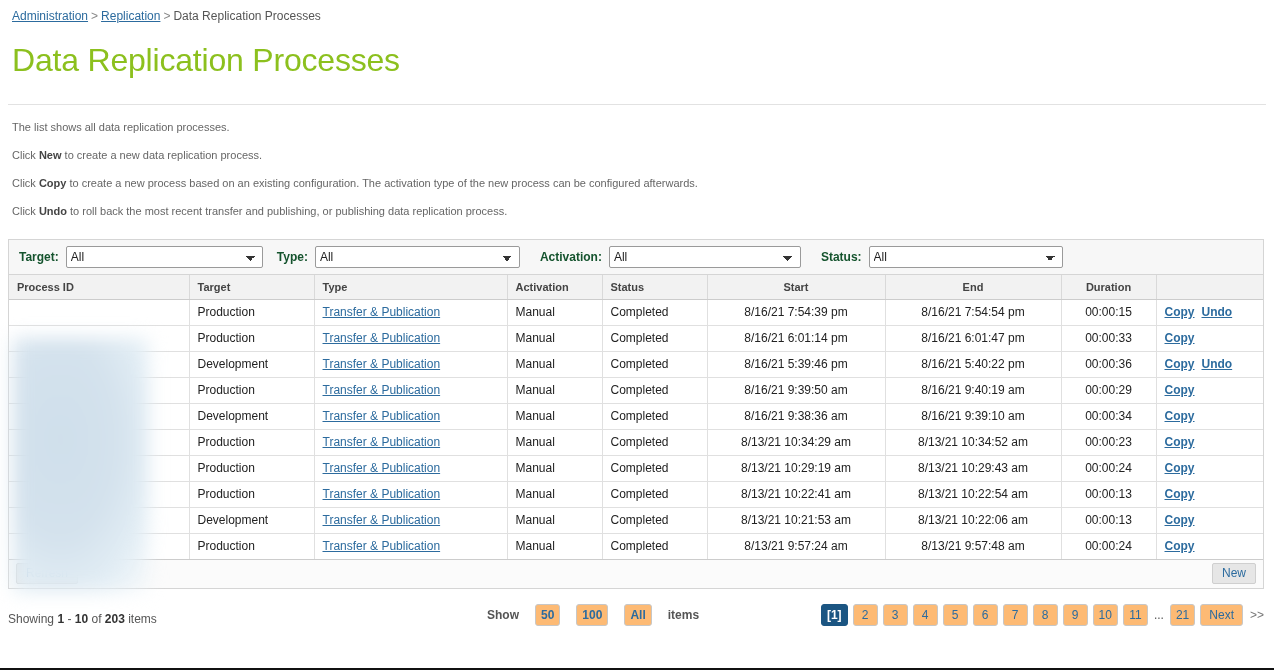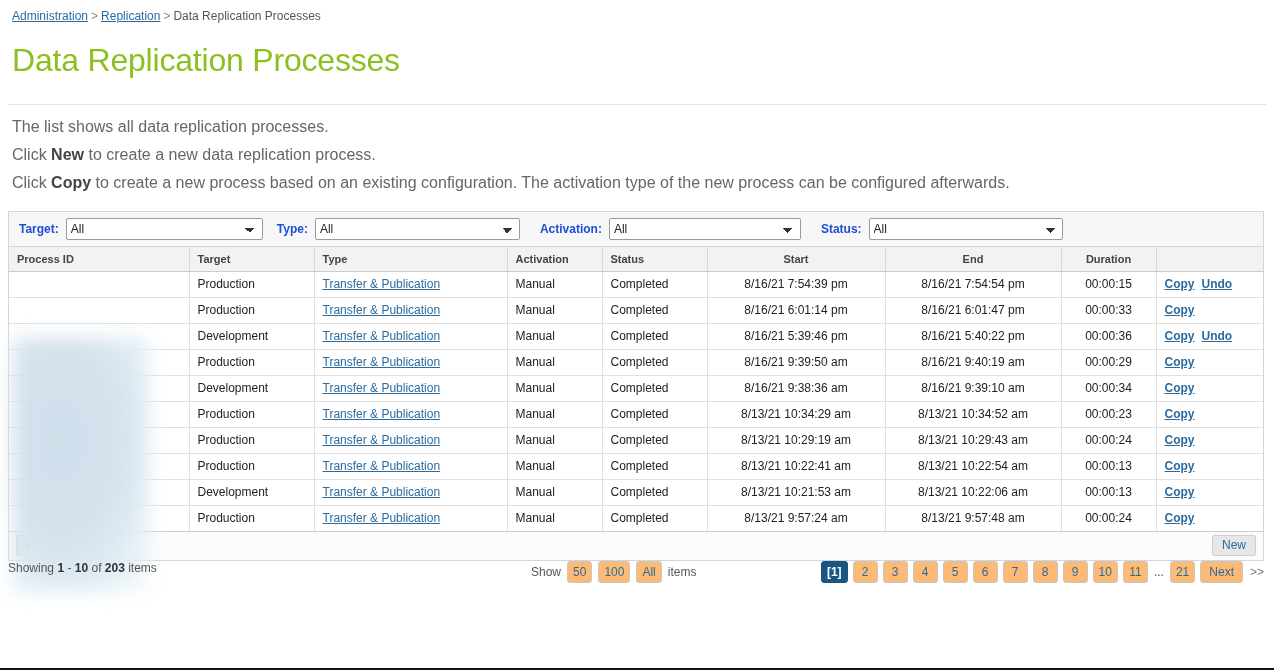--- a/index.html
+++ b/index.html
@@ -48,21 +48,21 @@
   .title-rule {
     margin: 25px 0 0 0;
     height: 1px;
     background: #e2e2e2;
     width: 100%;
   }
 
   
   .desc {
     margin: 15px 0 0 4px;
-    font-size: 16px;
+    font-size: 11px;
     color: #666666;
   }
   .desc p {
     margin: 0 0 14px 0;
     line-height: 14px;
   }
   .desc p:last-child { margin-bottom: 0; }
   .desc b { color: #444444; font-weight: bold; }
 
   
@@ -82,21 +82,21 @@
     gap: 0;
   }
   .filter-group {
     display: flex;
     align-items: center;
     white-space: nowrap;
   }
   .filter-label {
     font-size: 12px;
     font-weight: bold;
-    color: #1d4ed8;
+    color: #14532d;
     margin-right: 7px;
   }
   .filter-select {
     font-family: "Liberation Sans", sans-serif;
     font-size: 12px;
     color: #222222;
     height: 22px;
     border: 1px solid #9a9a9a;
     border-radius: 2px;
     background: #ffffff;
@@ -203,36 +203,38 @@
     border-radius: 2px;
     height: 21px;
     padding: 0 9px;
     cursor: pointer;
     line-height: 19px;
   }
 
   
   .footer {
     width: 1256px;
+    margin-top: 11px;
     display: flex;
-    align-items: flex-start;
+    align-items: flex-end;
     font-size: 12px;
     color: #555555;
     height: 26px;
     position: relative;
   }
   .showing { white-space: nowrap; color: #555555; }
   .showing b { color: #333333; font-weight: bold; }
   .showsize {
     position: absolute;
-    left: 523px;
+    left: 479px;
     display: flex;
     align-items: center;
-    gap: 6px;
+    gap: 16px;
     white-space: nowrap;
+    font-weight: bold;
   }
   .pgbtn {
     display: inline-block;
     min-width: 25px;
     height: 22px;
     line-height: 20px;
     text-align: center;
     border: 1px solid #c7c7c7;
     border-radius: 3px;
     background: #fdba74;
@@ -283,20 +285,21 @@
     <a href="#">Administration</a><span class="sep">&gt;</span><a href="#">Replication</a><span class="sep">&gt;</span><span class="current">Data Replication Processes</span>
   </div>
 
   <h1 class="page-title">Data Replication Processes</h1>
   <div class="title-rule"></div>
 
   <div class="desc">
     <p><span>The list shows all data replication processes.</span><b></b><span></span></p>
     <p><span>Click </span><b>New</b><span> to create a new data replication process.</span></p>
     <p><span>Click </span><b>Copy</b><span> to create a new process based on an existing configuration. The activation type of the new process can be configured afterwards.</span></p>
+    <p><span>Click </span><b>Undo</b><span> to roll back the most recent transfer and publishing, or publishing data replication process.</span></p>
   </div>
 
   <div class="panel">
 
     <div class="filter-bar">
       <div class="filter-group">
         <span class="filter-label">Target:</span>
         <select class="filter-select sel-target">
           <option>All</option>
         </select>

